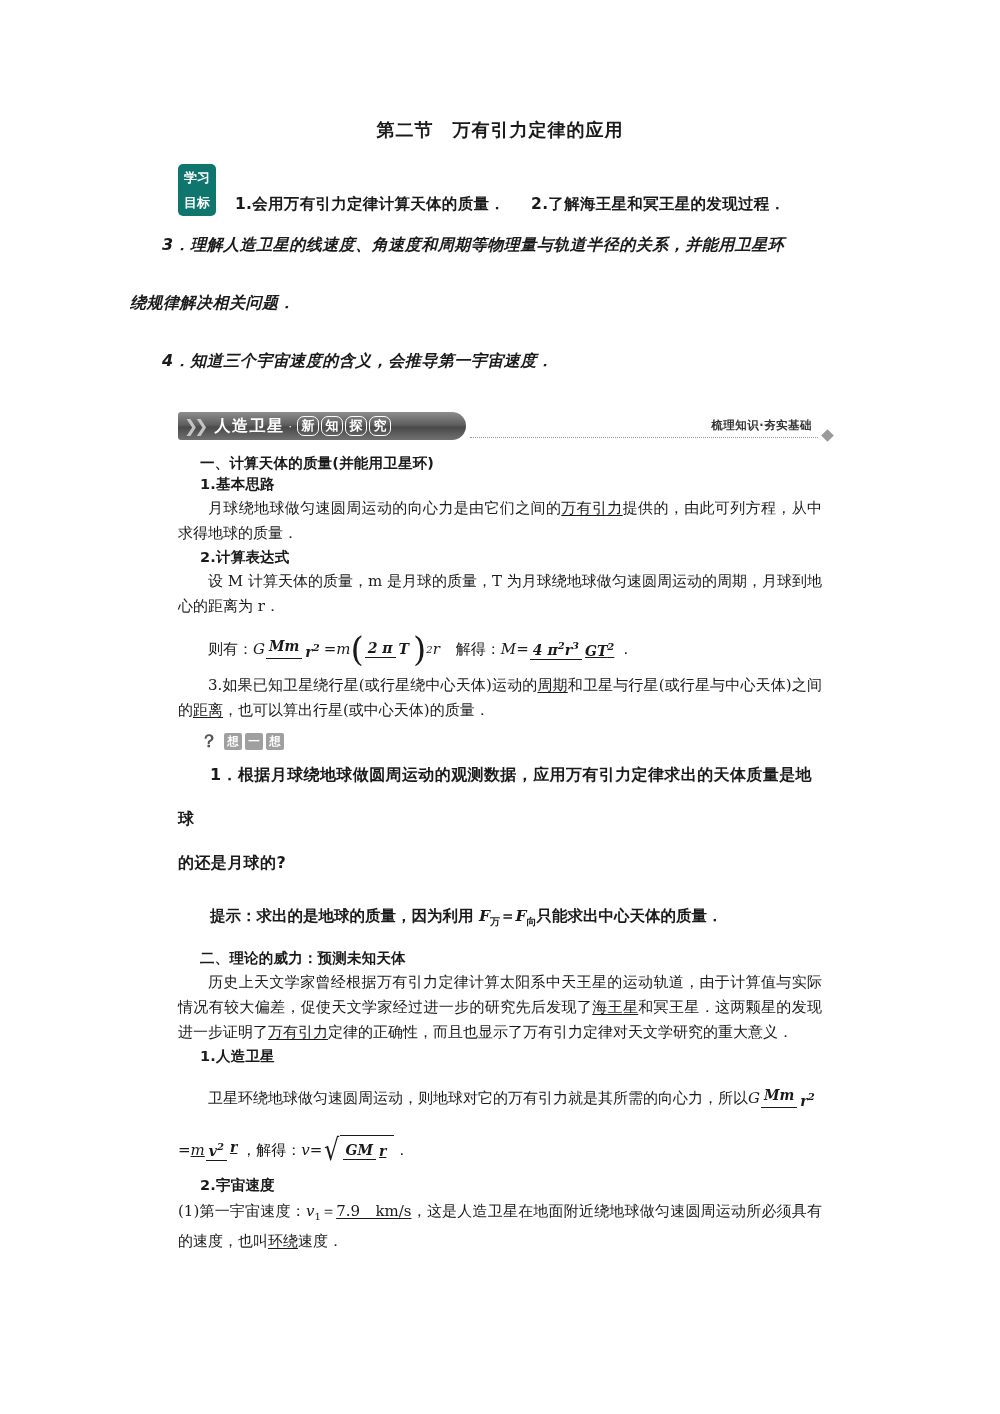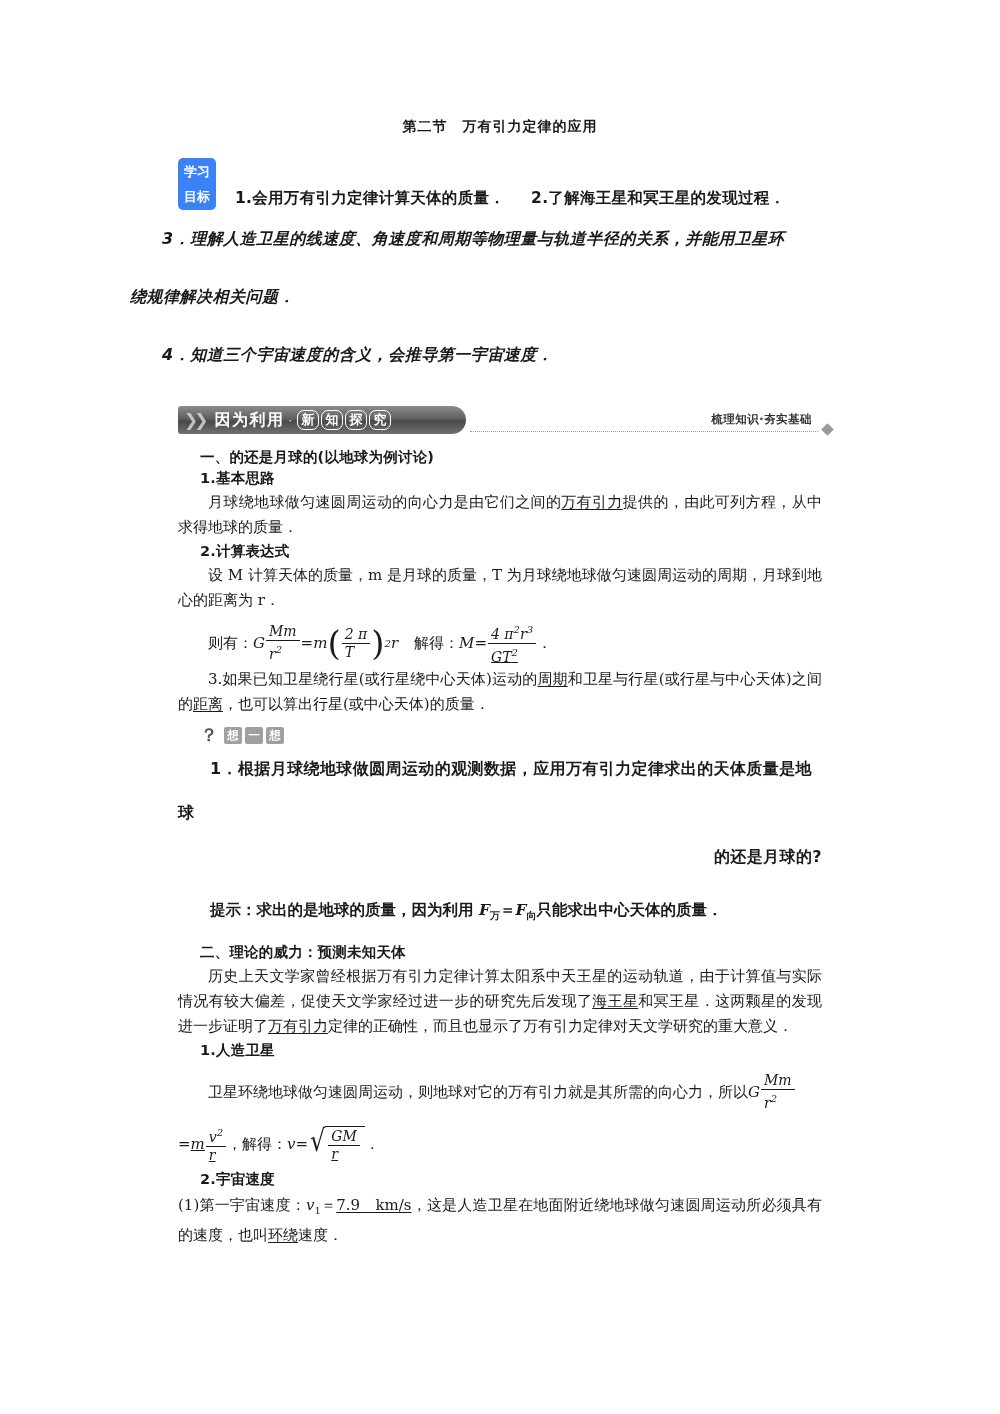--- a/index.html
+++ b/index.html
@@ -19,40 +19,40 @@
     position: relative;
     width: 1000px;
     height: 1414px;
     box-sizing: border-box;
     padding: 0 130px;
   }
 
   
   .doc-title {
     text-align: center;
-    font-size: 14px;
+    font-size: 18px;
     font-weight: 700;
     letter-spacing: 1px;
     padding-top: 118px;
     font-family: "DejaVu Serif", "Liberation Serif", serif;
   }
 
   
   .goal-block {
     position: relative;
     margin-top: 22px;
     min-height: 52px;
   }
   .goal-badge {
     position: absolute;
     left: 48px;
     top: 0;
     width: 38px;
     height: 52px;
-    background: #3b82f6;
+    background: #0f766e;
     border-radius: 5px;
     color: #ffffff;
     font-size: 13px;
     font-weight: 700;
     line-height: 25px;
     text-align: center;
     padding-top: 1px;
     box-sizing: border-box;
     font-family: "DejaVu Sans", "Liberation Sans", sans-serif;
   }
@@ -190,25 +190,26 @@
     margin-top: 8px;
     padding-left: 30px;
     display: flex;
     align-items: center;
     flex-wrap: wrap;
     min-height: 44px;
   }
   .math-line.flushleft { padding-left: 0; }
   .frac {
     display: inline-flex;
-    flex-direction: column;
+    flex-direction: row;
     vertical-align: middle;
-    text-align: left;
+    text-align: center;
     margin: 0 1px;
     font-style: italic;
+    font-weight: bold;
   }
   .frac .num {
     border-bottom: 1.1px solid #1a1a1a;
     padding: 0 3px 1px 3px;
     line-height: 15px;
     font-size: 14px;
   }
   .frac .den {
     padding: 1px 3px 0 3px;
     line-height: 15px;
@@ -270,21 +271,21 @@
     border-radius: 2px;
   }
 
   .q-line {
     font-size: 16px;
     font-weight: 700;
     line-height: 44px;
     letter-spacing: 0.4px;
     text-indent: 32px;
   }
-  .q-line.flush { text-indent: 0; text-align: right; }
+  .q-line.flush { text-indent: 0; }
   .hint-line {
     font-size: 15.5px;
     font-weight: 700;
     line-height: 30px;
     text-indent: 32px;
     margin-top: 16px;
   }
 </style>
 </head>
 <body>
@@ -303,37 +304,37 @@
     </div>
   </div>
 
   <div class="goal-line indent">3．理解人造卫星的线速度、角速度和周期等物理量与轨道半径的关系，并能用卫星环</div>
   <div class="goal-line flush">绕规律解决相关问题．</div>
   <div class="goal-line indent">4．知道三个宇宙速度的含义，会推导第一宇宙速度．</div>
 
   <div class="banner">
     <div class="banner-bar">
       <span class="chev">❯❯</span>
-      <span class="banner-t1">因为利用</span>
+      <span class="banner-t1">人造卫星</span>
       <span class="banner-dot">·</span>
       <span class="banner-boxes">
         <span>新</span>
         <span>知</span>
         <span>探</span>
         <span>究</span>
       </span>
     </div>
     <div class="banner-dots"></div>
     <div class="banner-right">梳理知识·夯实基础</div>
     <div class="banner-diamond"></div>
   </div>
 
   <div class="body-area">
 
-    <div class="h-sub">一、的还是月球的(以地球为例讨论)</div>
+    <div class="h-sub">一、计算天体的质量(并能用卫星环)</div>
     <div class="h-sub2">1.基本思路</div>
     <div class="p"><span>月球绕地球做匀速圆周运动的向心力是由它们之间的</span><u class="fill">万有引力</u><span>提供的，由此可列方程，从中求得地球的质量．</span></div>
     <div class="h-sub2">2.计算表达式</div>
     <div class="p">设 M 计算天体的质量，m 是月球的质量，T 为月球绕地球做匀速圆周运动的周期，月球到地心的距离为 r．</div>
 
     <div class="math-line">
       <span>则有：</span>
       <span class="it">G</span>
       <span class="frac">
         <span class="num it">Mm</span>

